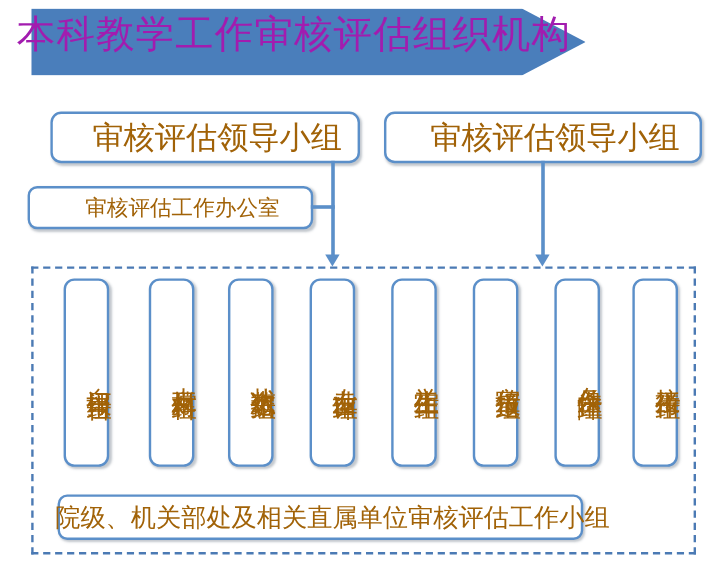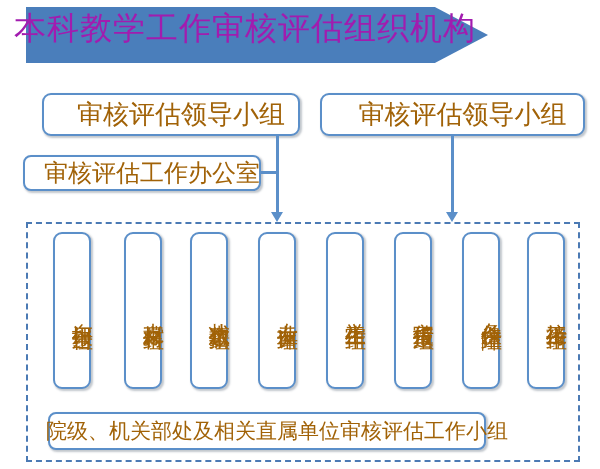--- a/index.html
+++ b/index.html
@@ -72,21 +72,21 @@
     top: 93px;
     width: 265px;
     height: 43px;
     font-size: 26px;
   }
   #box-office {
     left: 23px;
     top: 155px;
     width: 238px;
     height: 36px;
-    font-size: 24px;
+    font-size: 18px;
     border-radius: 8px;
   }
 
   
   .conn {
     position: absolute;
     background: #5b8fc9;
   }
   .vline {
     width: 3px;

